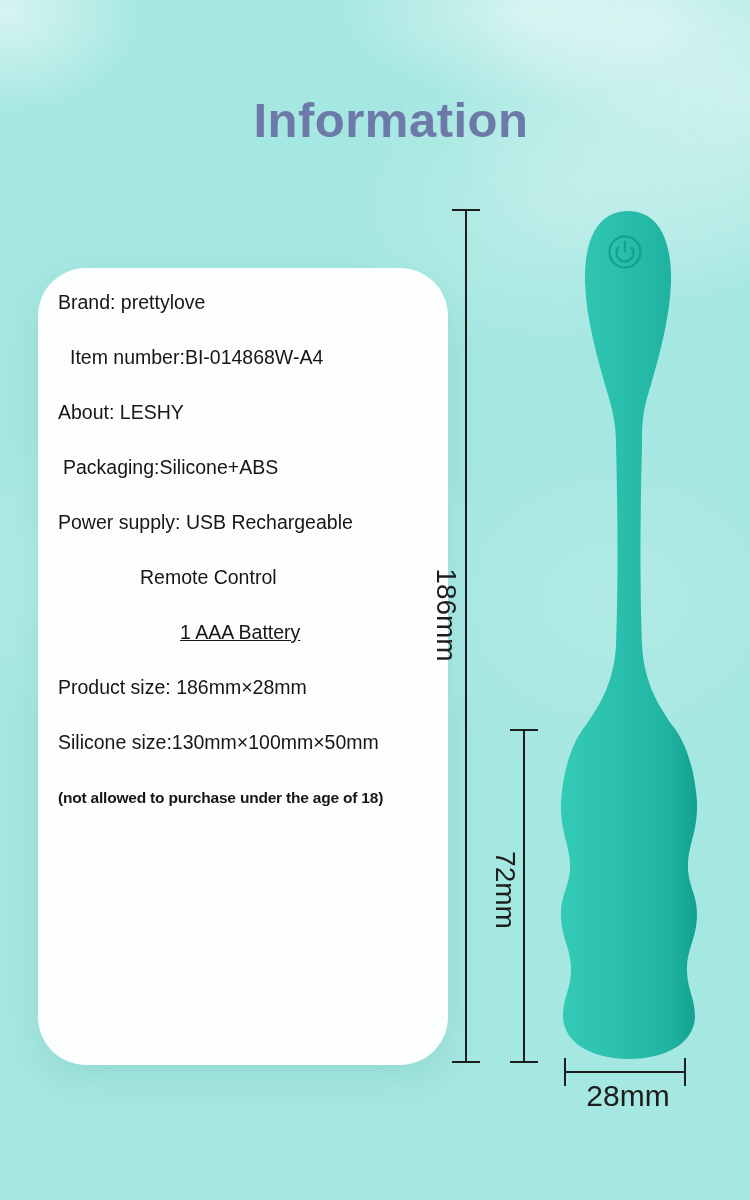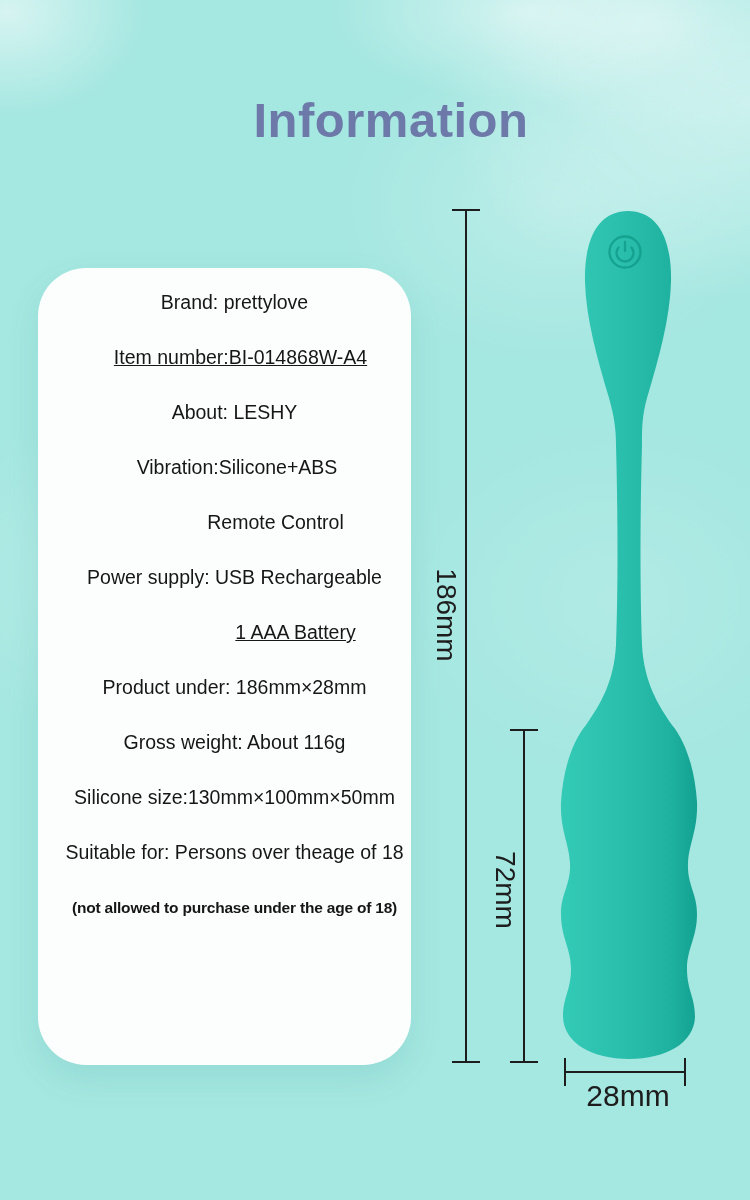--- a/index.html
+++ b/index.html
@@ -15,56 +15,53 @@
       radial-gradient(280px 220px at 12% 48%, rgba(255,255,255,.16), rgba(255,255,255,0) 70%),
       radial-gradient(320px 260px at 82% 50%, rgba(255,255,255,.14), rgba(255,255,255,0) 70%),
       #a5e7e1;
   }
   .title{
     position:absolute;top:92px;left:0;width:100%;margin:0;
     text-align:center;transform:translateX(16px);
     font-size:49px;font-weight:700;letter-spacing:.5px;color:#6d79a8;
   }
   .card{
-    position:absolute;left:38px;top:268px;width:373px;height:797px;
+    position:absolute;left:38px;top:268px;width:410px;height:797px;
     background:#fcfefe;border-radius:48px;box-sizing:border-box;
     padding:7px 0 0 20px;
     box-shadow:0 14px 30px rgba(80,165,158,.18);
     color:#161616;
-    text-align:center;
   }
   .row{height:55px;line-height:55px;font-size:19.5px;white-space:nowrap;}
   .ind-xs{padding-left:5px;}
-  .ind-sm{padding-left:12px;text-decoration:underline;}
+  .ind-sm{padding-left:12px;}
   .ind-remote{padding-left:82px;}
   .ind-battery{padding-left:122px;text-decoration:underline;}
   .note{font-size:15.5px;letter-spacing:-.2px;font-weight:bold;}
   .product-svg{position:absolute;left:420px;top:190px;}
   .dim{stroke:#1d1d1d;stroke-width:2;fill:none;}
   .dim-text{fill:#1d1d1d;font-family:"Liberation Sans","DejaVu Sans",sans-serif;}
 </style>
 </head>
 <body>
 
 <div class="page">
 
   <h1 class="title">Information</h1>
 
   <div class="card">
     <div class="row">Brand: prettylove</div>
     <div class="row ind-sm">Item number:BI-014868W-A4</div>
     <div class="row">About: LESHY</div>
-    <div class="row ind-xs">Vibration:Silicone+ABS</div>
+    <div class="row ind-xs">Packaging:Silicone+ABS</div>
+    <div class="row">Power supply: USB Rechargeable</div>
     <div class="row ind-remote">Remote Control</div>
-    <div class="row">Power supply: USB Rechargeable</div>
     <div class="row ind-battery">1 AAA Battery</div>
-    <div class="row">Product under: 186mm×28mm</div>
-    <div class="row">Gross weight: About 116g</div>
+    <div class="row">Product size: 186mm×28mm</div>
     <div class="row">Silicone size:130mm×100mm×50mm</div>
-    <div class="row">Suitable for: Persons over theage of 18</div>
     <div class="row note">(not allowed to purchase under the age of 18)</div>
   </div>
 
   <svg class="product-svg" width="330" height="960" viewBox="0 0 330 960" xmlns="http://www.w3.org/2000/svg">
     <defs>
       <linearGradient id="teal" x1="0" y1="0" x2="1" y2="0">
         <stop offset="0" stop-color="#33cab6"></stop>
         <stop offset="0.45" stop-color="#2abfac"></stop>
         <stop offset="0.8" stop-color="#1fb2a0"></stop>
         <stop offset="1" stop-color="#13a191"></stop>

